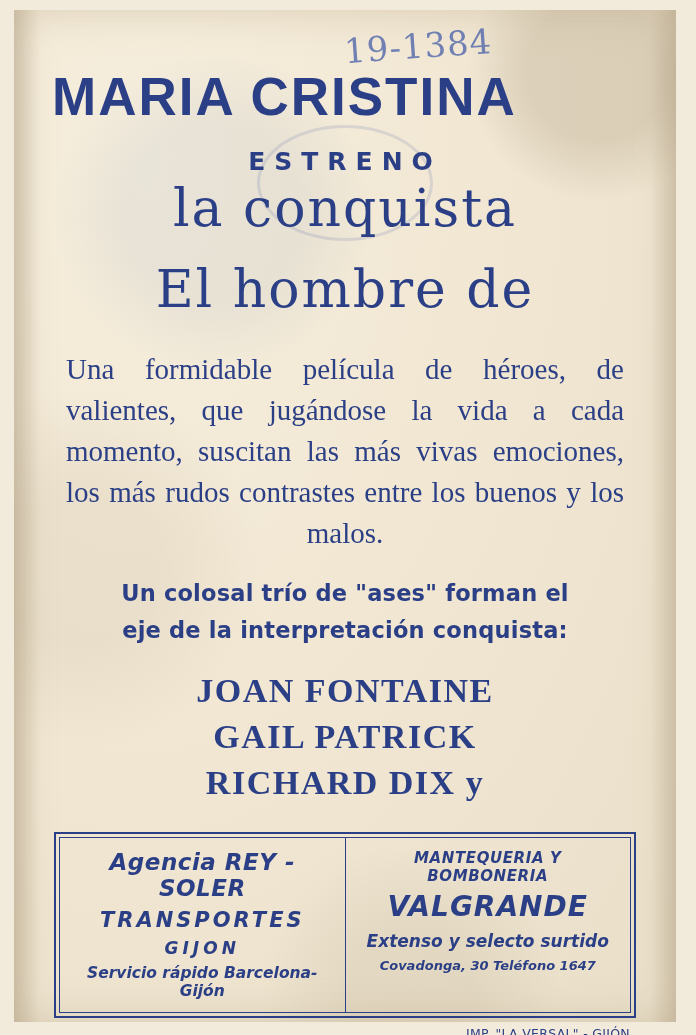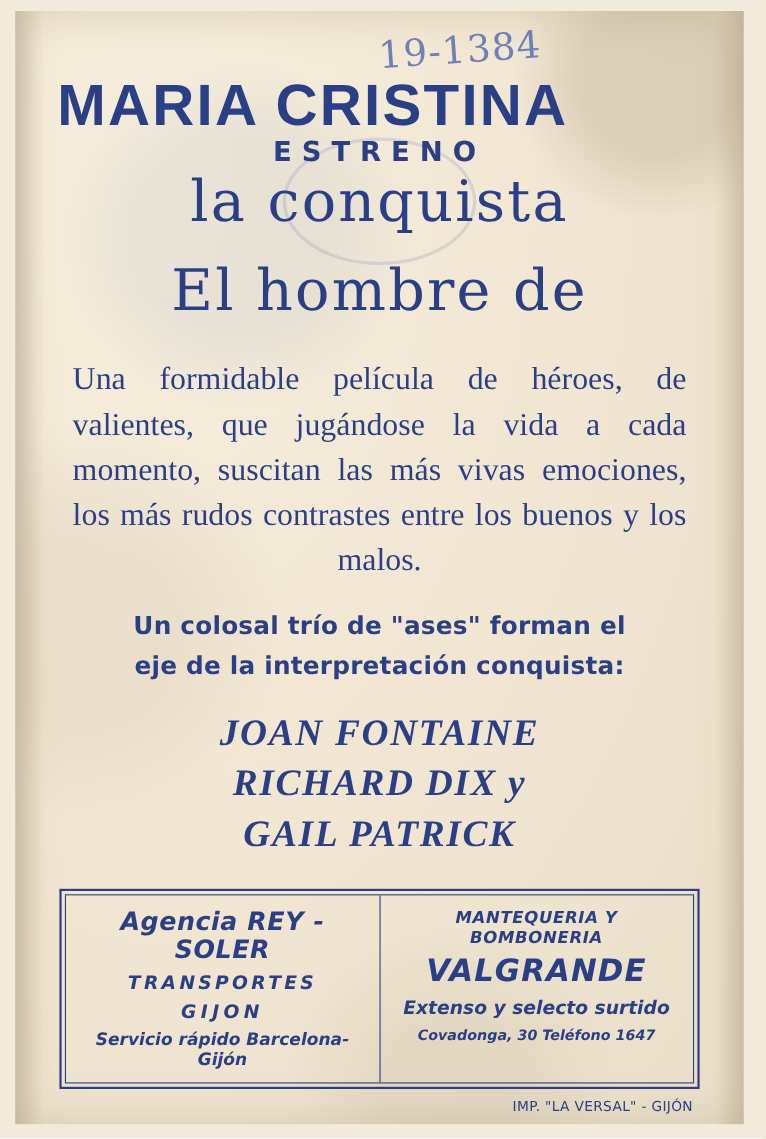--- a/index.html
+++ b/index.html
@@ -97,20 +97,21 @@
     font-family: Liberation Sans, sans-serif;
     font-weight: bold;
     font-size: 53px;
     letter-spacing: 2px;
     line-height: 1;
     position: relative;
     z-index: 3;
   }
 
   #estreno {
+    margin-top: 24px;
     text-align: center;
     font-family: "DejaVu Sans", sans-serif;
     font-weight: bold;
     font-size: 25px;
     letter-spacing: 9px;
     position: relative;
     z-index: 3;
   }
 
   .filmtitle {
@@ -151,21 +152,20 @@
   #cast {
     margin-top: 20px;
     text-align: center;
     font-family: "Liberation Serif", serif;
     font-weight: bold;
     font-size: 34px;
     letter-spacing: 1.5px;
     line-height: 1.35;
     position: relative;
     z-index: 3;
-    font-style: italic;
   }
 
   
   #ads {
     position: relative;
     z-index: 3;
     margin: 26px 2px 0 2px;
     border: 2px solid #2b3f86;
     padding: 3px;
   }
@@ -181,21 +181,21 @@
     font-style: italic;
   }
   .ad.left { border-right: 1px solid #2b3f86; }
 
   .ad-title {
     font-weight: bold;
     font-size: 23px;
     letter-spacing: 0.5px;
   }
   .ad-sub {
-    font-size: 17px;
+    font-size: 21px;
     letter-spacing: 3px;
     margin-top: 7px;
     font-weight: bold;
   }
   .ad-line {
     font-size: 15.5px;
     margin-top: 6px;
     font-weight: bold;
   }
   .ad-city {
@@ -258,22 +258,22 @@
       <div id="film-line-2" class="filmtitle ink">la conquista</div>
       <div id="film-line-1" class="filmtitle ink">El hombre de</div>
 
       <p id="synopsis" class="ink">Una formidable película de héroes, de valientes, que jugándose la vida a cada momento, suscitan las más vivas emociones, los más rudos contrastes entre los buenos y los malos.</p>
 
       <div class="leadin ink">Un colosal trío de "ases" forman el</div>
       <div class="leadin ink" style="margin-top:4px">eje de la interpretación conquista:</div>
 
       <div id="cast" class="ink">
         <div>JOAN FONTAINE</div>
+        <div>GAIL PATRICK</div>
         <div>RICHARD DIX y</div>
-        <div>GAIL PATRICK</div>
       </div>
 
       <div id="ads">
         <div id="ads-inner">
 
           <div class="ad left ink">
             <div class="ad-title">Agencia REY - SOLER</div>
             <div class="ad-sub">TRANSPORTES</div>
             <div class="ad-city">GIJON</div>
             <div class="ad-line">Servicio rápido Barcelona-Gijón</div>

